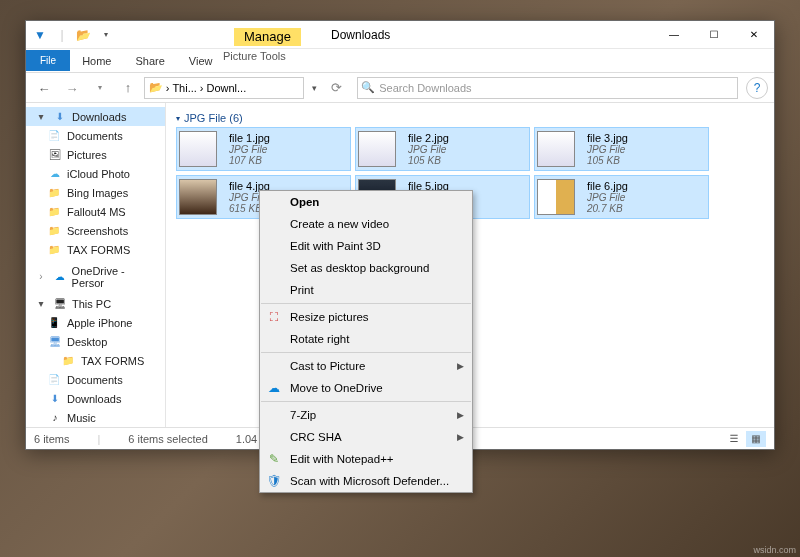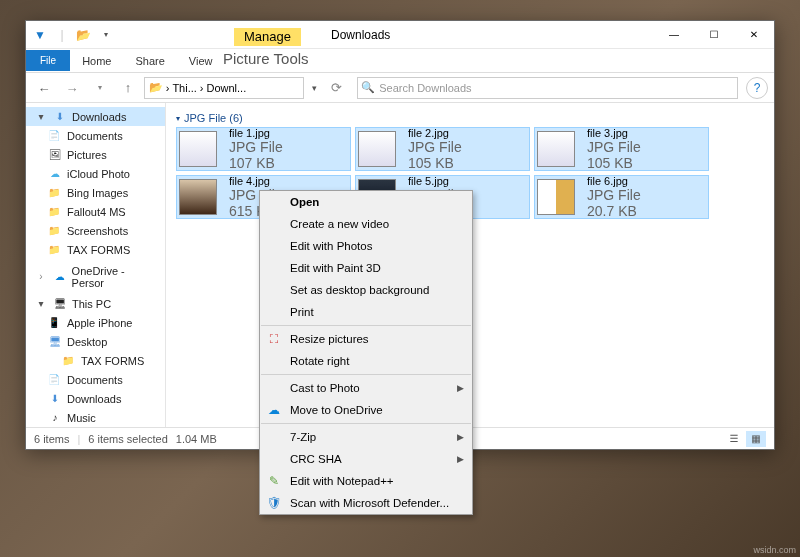--- a/index.html
+++ b/index.html
@@ -9,21 +9,21 @@
 .titlebar-left { display: flex; align-items: center; gap: 6px; padding-left: 6px; }
 .qat-icon { width: 16px; height: 16px; display: flex; align-items: center; justify-content: center; font-size: 12px; }
 .titlebar-tabs { display: flex; margin-left: 120px; }
 .tab-manage { background: #ffe066; padding: 2px 10px; font-size: 13px; height: 18px; display:flex; align-items:center; margin-top:4px;}
 .titlebar-title { font-size: 12px; margin-left: 30px; }
 .win-controls { margin-left: auto; display: flex; }
 .win-btn { width: 40px; height: 28px; display: flex; align-items: center; justify-content: center; font-size: 10px; }
 .ribbon { height: 24px; display: flex; align-items: center; border-bottom: 1px solid #ddd; }
 .rb-file { background: #1979ca; color: #fff; font-size: 10px; padding: 5px 14px; }
 .rb-tab { font-size: 11px; padding: 0 12px; color: #333; }
-.rb-pictools { position: absolute; left: 197px; top: 29px; font-size: 15px; color: #555; }
+.rb-pictools { position: absolute; left: 197px; top: 29px; font-size: 11px; color: #555; }
 .addrbar { height: 30px; display: flex; align-items: center; border-bottom: 1px solid #e0e0e0; padding: 3px 6px; gap: 4px; }
 .nav-btn { width: 24px; height: 24px; display: flex; align-items: center; justify-content: center; color: #888; font-size: 13px; border-radius:2px; }
 .nav-btn.enabled { color: #555; }
 .addr-box { flex: 0 0 160px; height: 22px; border: 1px solid #ccc; display: flex; align-items: center; font-size: 11px; padding: 0 4px; gap: 3px;}
 .search-box { flex:1; height: 22px; border: 1px solid #ccc; display: flex; align-items: center; font-size: 11px; padding: 0 4px; color: #999; margin-left: 4px;}
 .help-btn { width: 22px; height: 22px; display:flex; align-items:center; justify-content:center; color:#1979ca; font-size:12px; border:1px solid #ccc; border-radius:50%; margin-left:4px;}
 .body-area { flex: 1; display: flex; overflow: hidden; }
 .sidebar { width: 140px; border-right: 1px solid #e5e5e5; overflow-y: auto; padding: 4px 0; }
 .sb-item { display: flex; align-items: center; gap: 5px; padding: 2px 6px 2px 22px; font-size: 11px; color: #222; height: 19px; }
 .sb-item.header { padding-left: 8px; }
@@ -34,22 +34,22 @@
 .group-head { font-size: 11px; color: #1a4d8f; padding: 3px 0; display: flex; align-items: center; gap: 4px; }
 .files { display: flex; flex-wrap: wrap; gap: 4px; }
 .file-item { width: 175px; height: 44px; display: flex; align-items: center; gap: 12px; padding: 2px; background: #cce8ff; border: 1px solid #99d1ff; }
 .thumb { width: 38px; height: 36px; background: #333; border: 1px solid #888; }
 .thumb.light { background: linear-gradient(#fff,#dde); }
 .thumb.img1 { background: linear-gradient(180deg,#d8c4a8,#402818); }
 .thumb.img2 { background: linear-gradient(#2a3440,#0a1020); }
 .thumb.img3 { background: linear-gradient(90deg,#fff 50%,#e0b050 50%); }
 .file-meta { display: flex; flex-direction: column; font-size: 11px; }
 .file-name { color: #000; }
-.file-type, .file-size { color: #666; font-size: 14px; }
-.status { height: 22px; border-top: 1px solid #e0e0e0; display: flex; align-items: center; font-size: 11px; color: #555; padding: 0 8px; gap: 8px; }
+.file-type, .file-size { color: #666; font-size: 10px; font-style: italic; }
+.status { height: 22px; border-top: 1px solid #e0e0e0; display: flex; align-items: center; font-size: 11px; color: #555; padding: 0 8px; gap: 28px; }
 .view-toggle { margin-left: auto; display: flex; gap: 2px; }
 .vt-btn { width: 20px; height: 16px; display: flex; align-items: center; justify-content: center; font-size: 10px; }
 .ctxmenu { position: absolute; left: 259px; top: 190px; width: 214px; background: #f0f0f0; border: 1px solid #a0a0a0; box-shadow: 2px 3px 6px rgba(0,0,0,0.3); font-size: 11.5px; }
 .cm-item { height: 22px; display: flex; align-items: center; padding: 0 8px 0 30px; position: relative; color: #000; }
 .cm-item.def { font-weight: 600; }
 .cm-sep { height: 1px; background: #d0d0d0; margin: 2px 1px; }
 .cm-icon { position: absolute; left: 6px; width: 16px; height: 16px; display: flex; align-items: center; justify-content: center; font-size: 12px; }
 .cm-arrow { margin-left: auto; color: #555; font-size: 9px; }
 .watermark { position:absolute; right:4px; bottom:2px; font-size:9px; color:rgba(255,255,255,0.5); }
 </style>
@@ -245,33 +245,32 @@
     <div class="view-toggle">
       <div class="vt-btn">☰</div>
       <div class="vt-btn" style="background:#cce8ff">▦</div>
     </div>
   </div>
 </div>
 
 <div class="ctxmenu">
   <div class="cm-item def">Open</div>
   <div class="cm-item">Create a new video</div>
-  <div class="cm-item">Edit with Photos</div>
   <div class="cm-item">Edit with Paint 3D</div>
   <div class="cm-item">Set as desktop background</div>
   <div class="cm-item">Print</div>
   <div class="cm-sep"></div>
   <div class="cm-item">
       <span class="cm-icon" style="color:#d04040">⛶</span>
       <span>Resize pictures</span>
     </div>
   <div class="cm-item">Rotate right</div>
   <div class="cm-sep"></div>
   <div class="cm-item">
-      <span>Cast to Photo</span>
+      <span>Cast to Picture</span>
       <span class="cm-arrow">▶</span>
     </div>
   <div class="cm-item">
       <span class="cm-icon" style="color:#0a84d9">☁</span>
       <span>Move to OneDrive</span>
     </div>
   <div class="cm-sep"></div>
   <div class="cm-item">
       <span>7-Zip</span>
       <span class="cm-arrow">▶</span>

